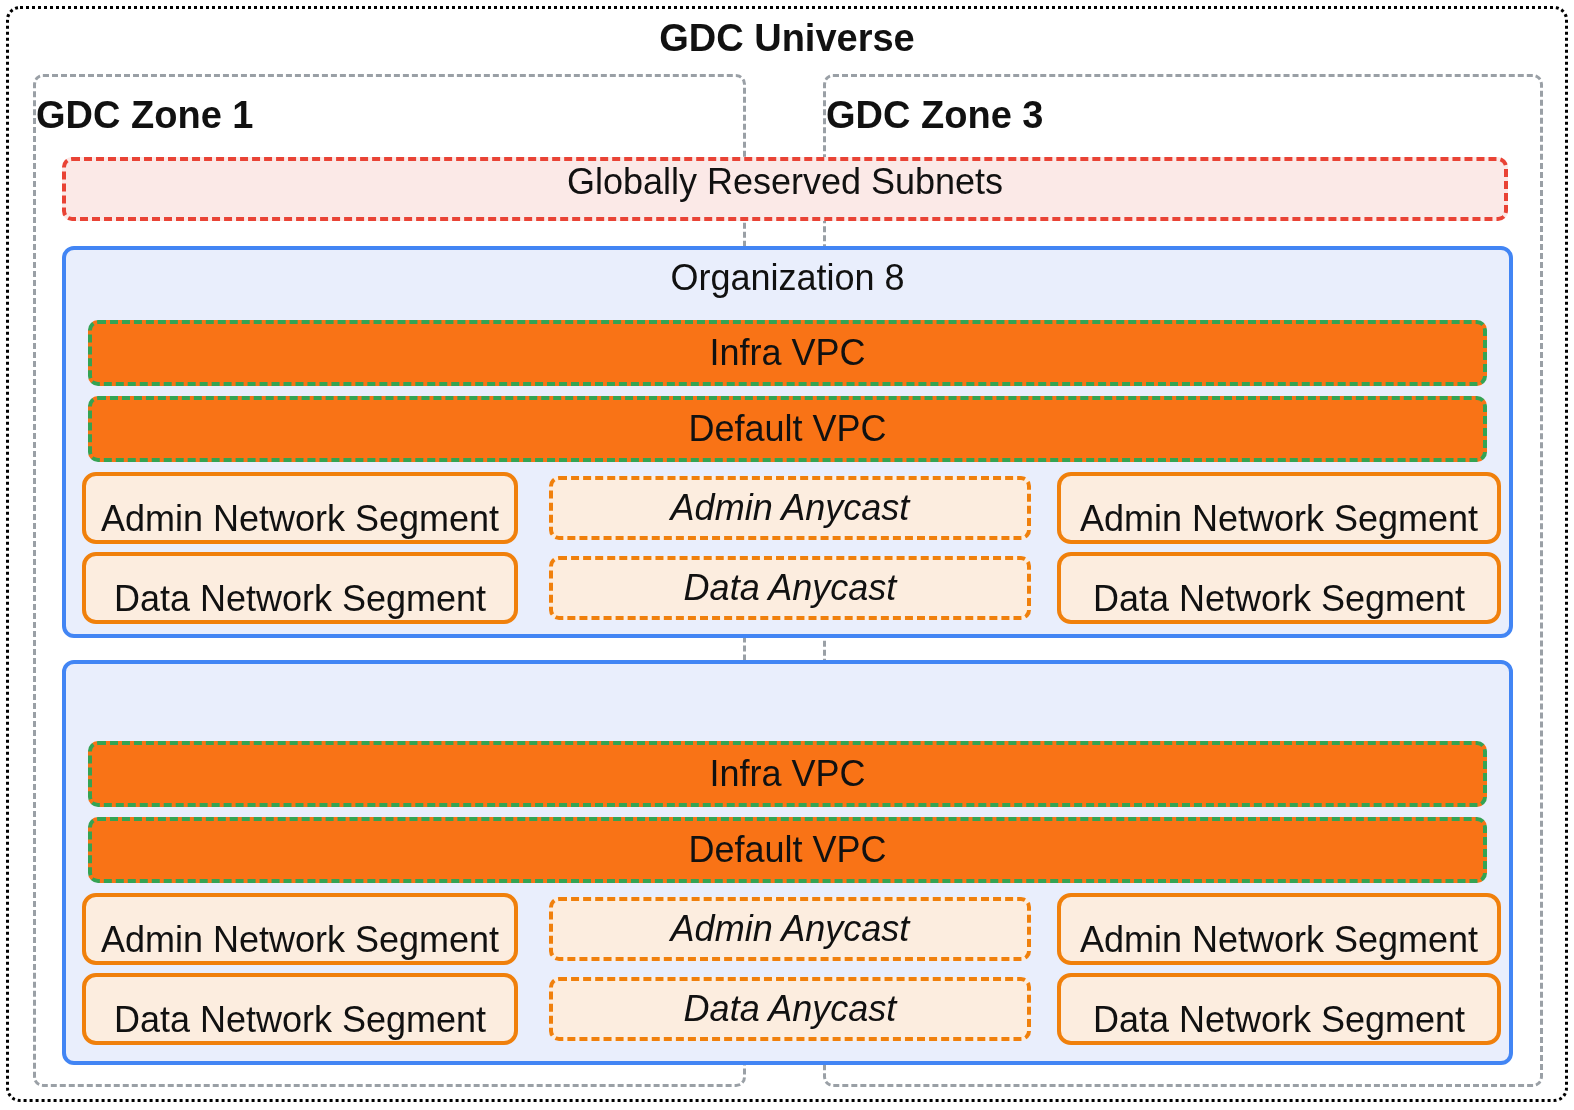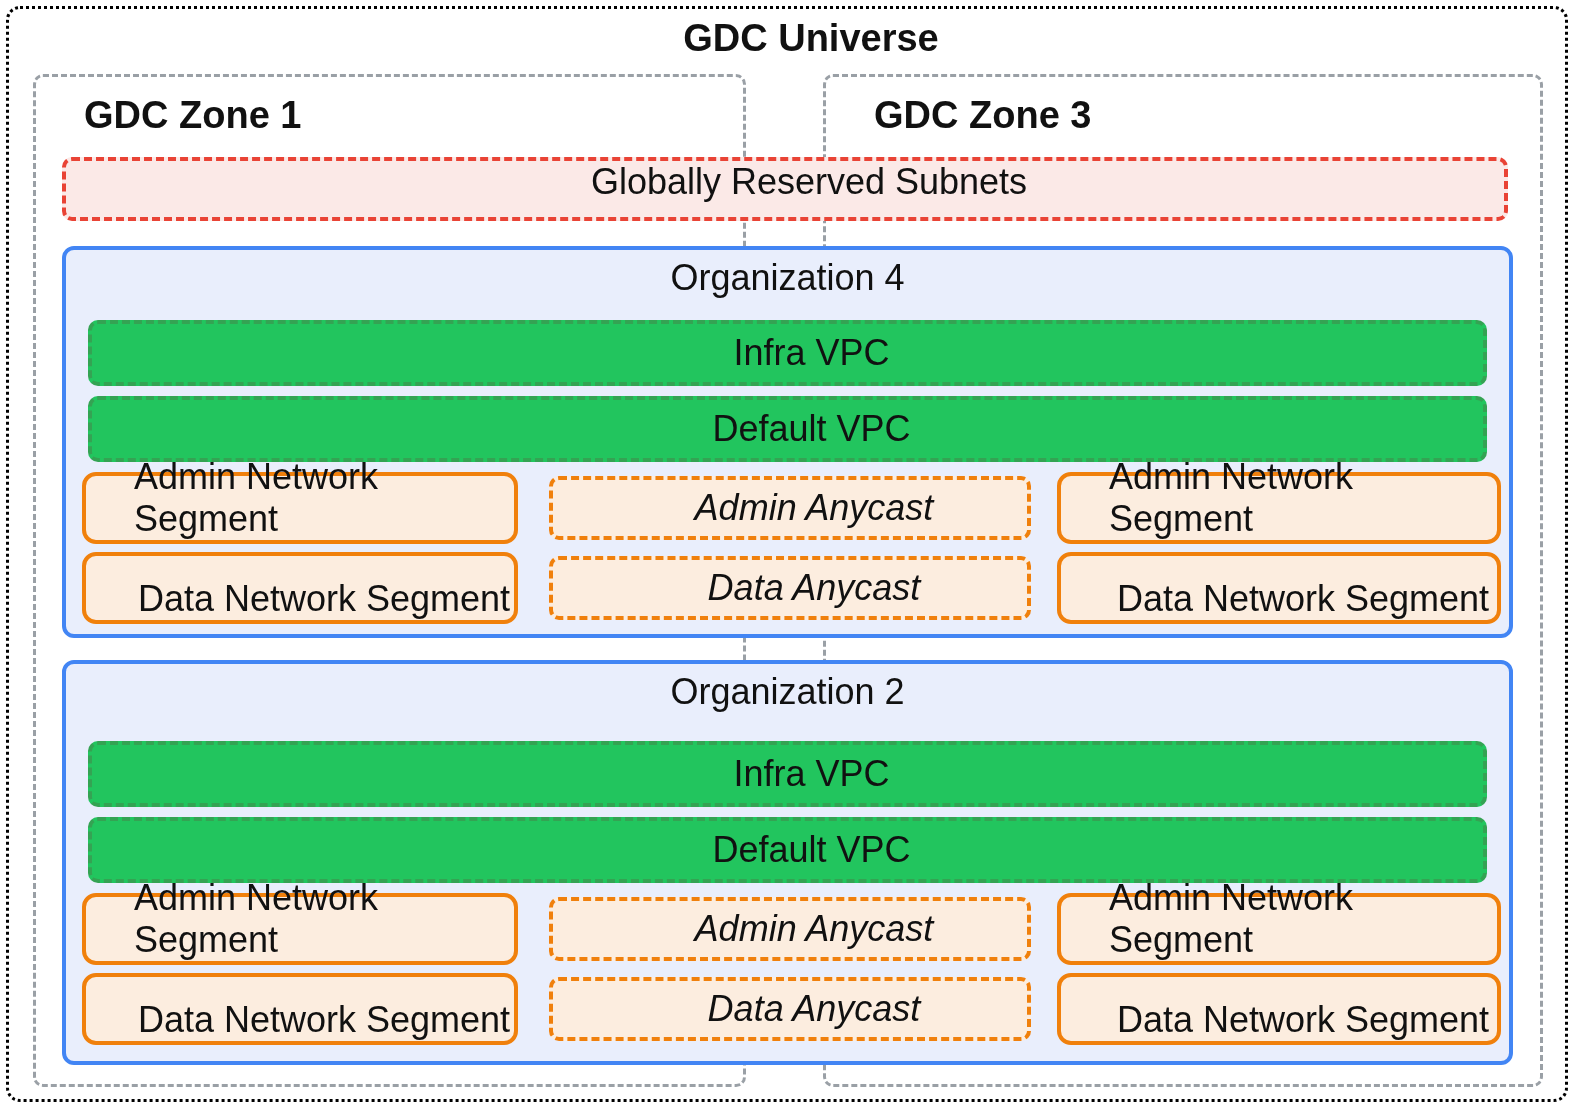--- a/index.html
+++ b/index.html
@@ -9,21 +9,21 @@
     font-family: "Liberation Sans", sans-serif;
     color: #111111;
   }
   .canvas {
     position: relative;
     width: 1574px;
     height: 1110px;
     background: #ffffff;
     overflow: hidden;
   }
-  .abs { position: absolute; box-sizing: border-box; padding-left: 48px; }
+  .abs { position: absolute; box-sizing: border-box; }
 
   .outer-border {
     left: 6px; top: 6px; width: 1562px; height: 1096px;
     border: 3px dotted #000000;
     border-radius: 14px;
   }
   .universe-title {
     left: 0; top: 16px; width: 100%;
     text-align: center;
     font-size: 38px;
@@ -57,21 +57,21 @@
     border-radius: 12px;
   }
   .org-title {
     position: absolute; left: 0; top: 6px; width: 100%;
     text-align: center;
     font-size: 36px;
     line-height: 44px;
   }
   .vpc-box {
     left: 22px; width: 1399px; height: 66px;
-    background: #22c55e;
+    background: #f97316;
     border: 4px dashed #34a353;
     border-radius: 10px;
     display: flex; align-items: center; justify-content: center;
     font-size: 36px;
   }
   .segment-box {
     height: 72px;
     background: #fceddf;
     border: 4px solid #f0800c;
     border-radius: 14px;
@@ -103,21 +103,21 @@
 
   <div class="abs zone" style="left:823px; width:720px;">
     <div class="zone-title">GDC Zone 3</div>
   </div>
 
   <div class="abs reserved-box">
     <span>Globally Reserved Subnets</span>
   </div>
 
   <div class="abs org-box" style="top:246px; height:392px;">
-    <div class="org-title">Organization 4</div>
+    <div class="org-title">Organization 8</div>
 
     <div class="abs vpc-box" style="top:70px;">
       <span>Infra VPC</span>
     </div>
 
     <div class="abs vpc-box" style="top:146px;">
       <span>Default VPC</span>
     </div>
 
     <div class="abs segment-box" style="left:16px; top:222px; width:436px;">
@@ -135,21 +135,20 @@
     </div>
     <div class="abs anycast-box" style="left:483px; top:306px; width:482px;">
       <span>Data Anycast</span>
     </div>
     <div class="abs segment-box" style="left:991px; top:302px; width:444px;">
       <span>Data Network Segment</span>
     </div>
   </div>
 
   <div class="abs org-box" style="top:660px; height:405px;">
-    <div class="org-title">Organization 2</div>
 
     <div class="abs vpc-box" style="top:77px;">
       <span>Infra VPC</span>
     </div>
 
     <div class="abs vpc-box" style="top:153px;">
       <span>Default VPC</span>
     </div>
 
     <div class="abs segment-box" style="left:16px; top:229px; width:436px;">

